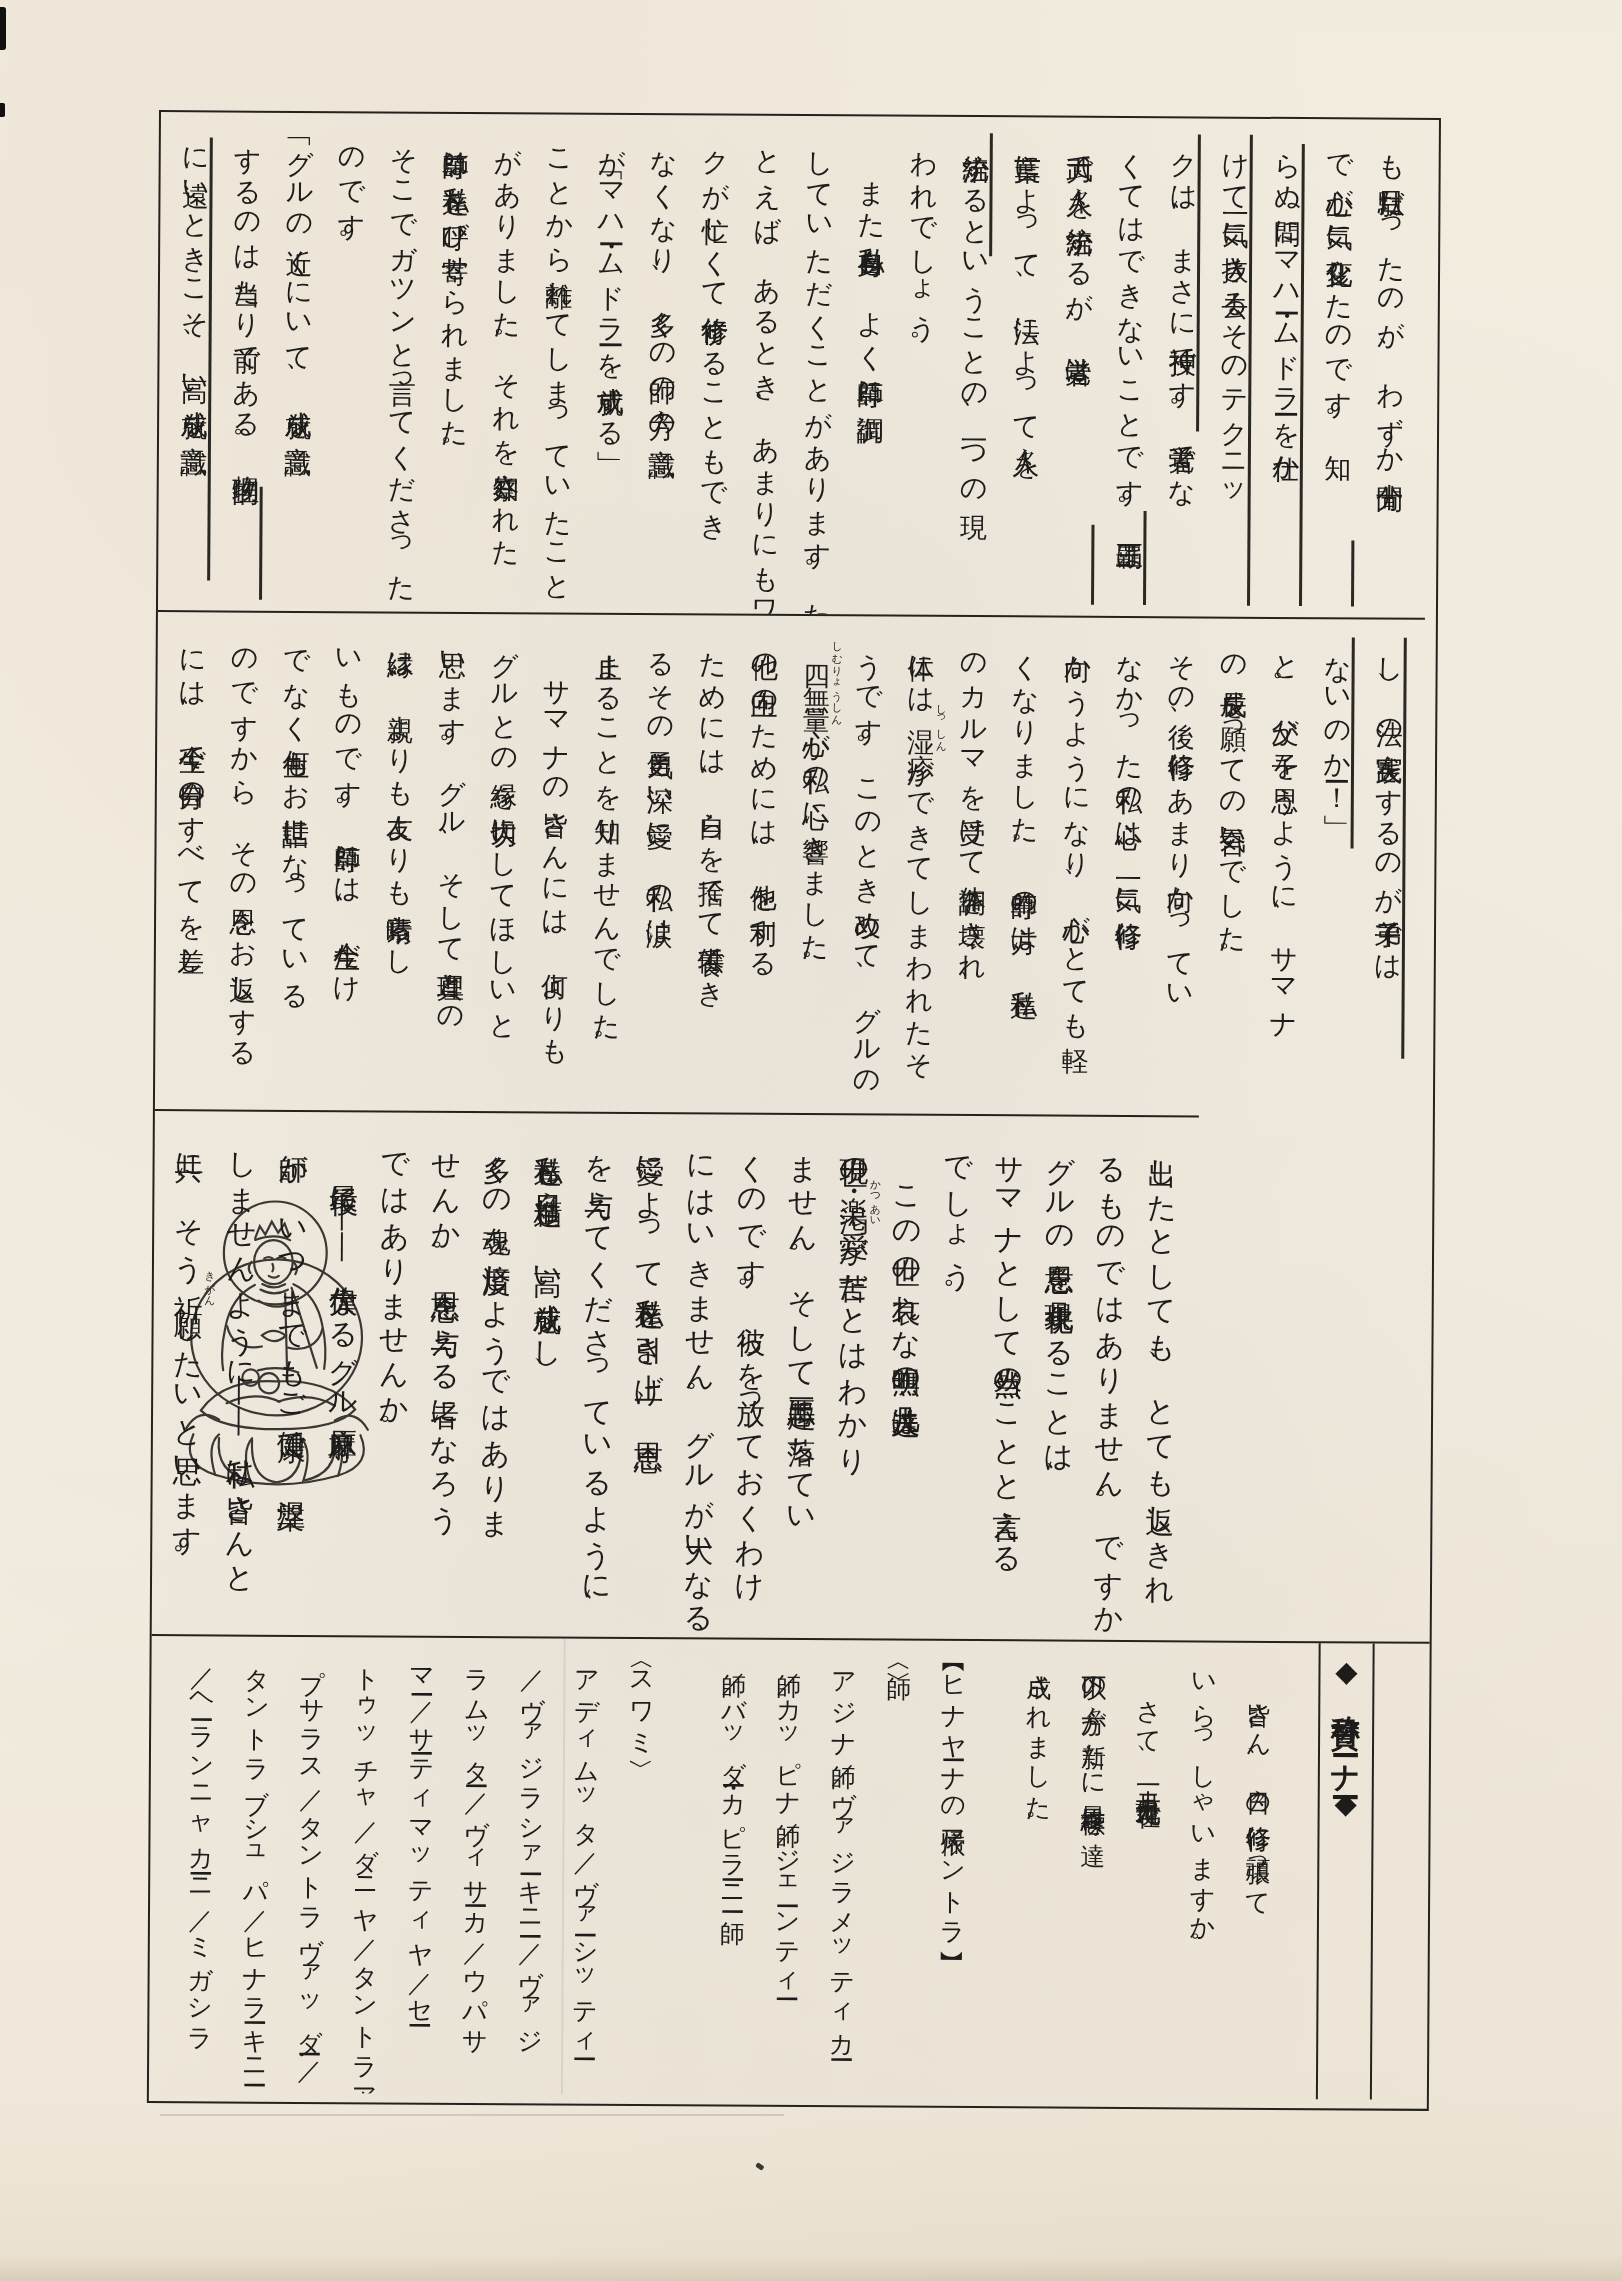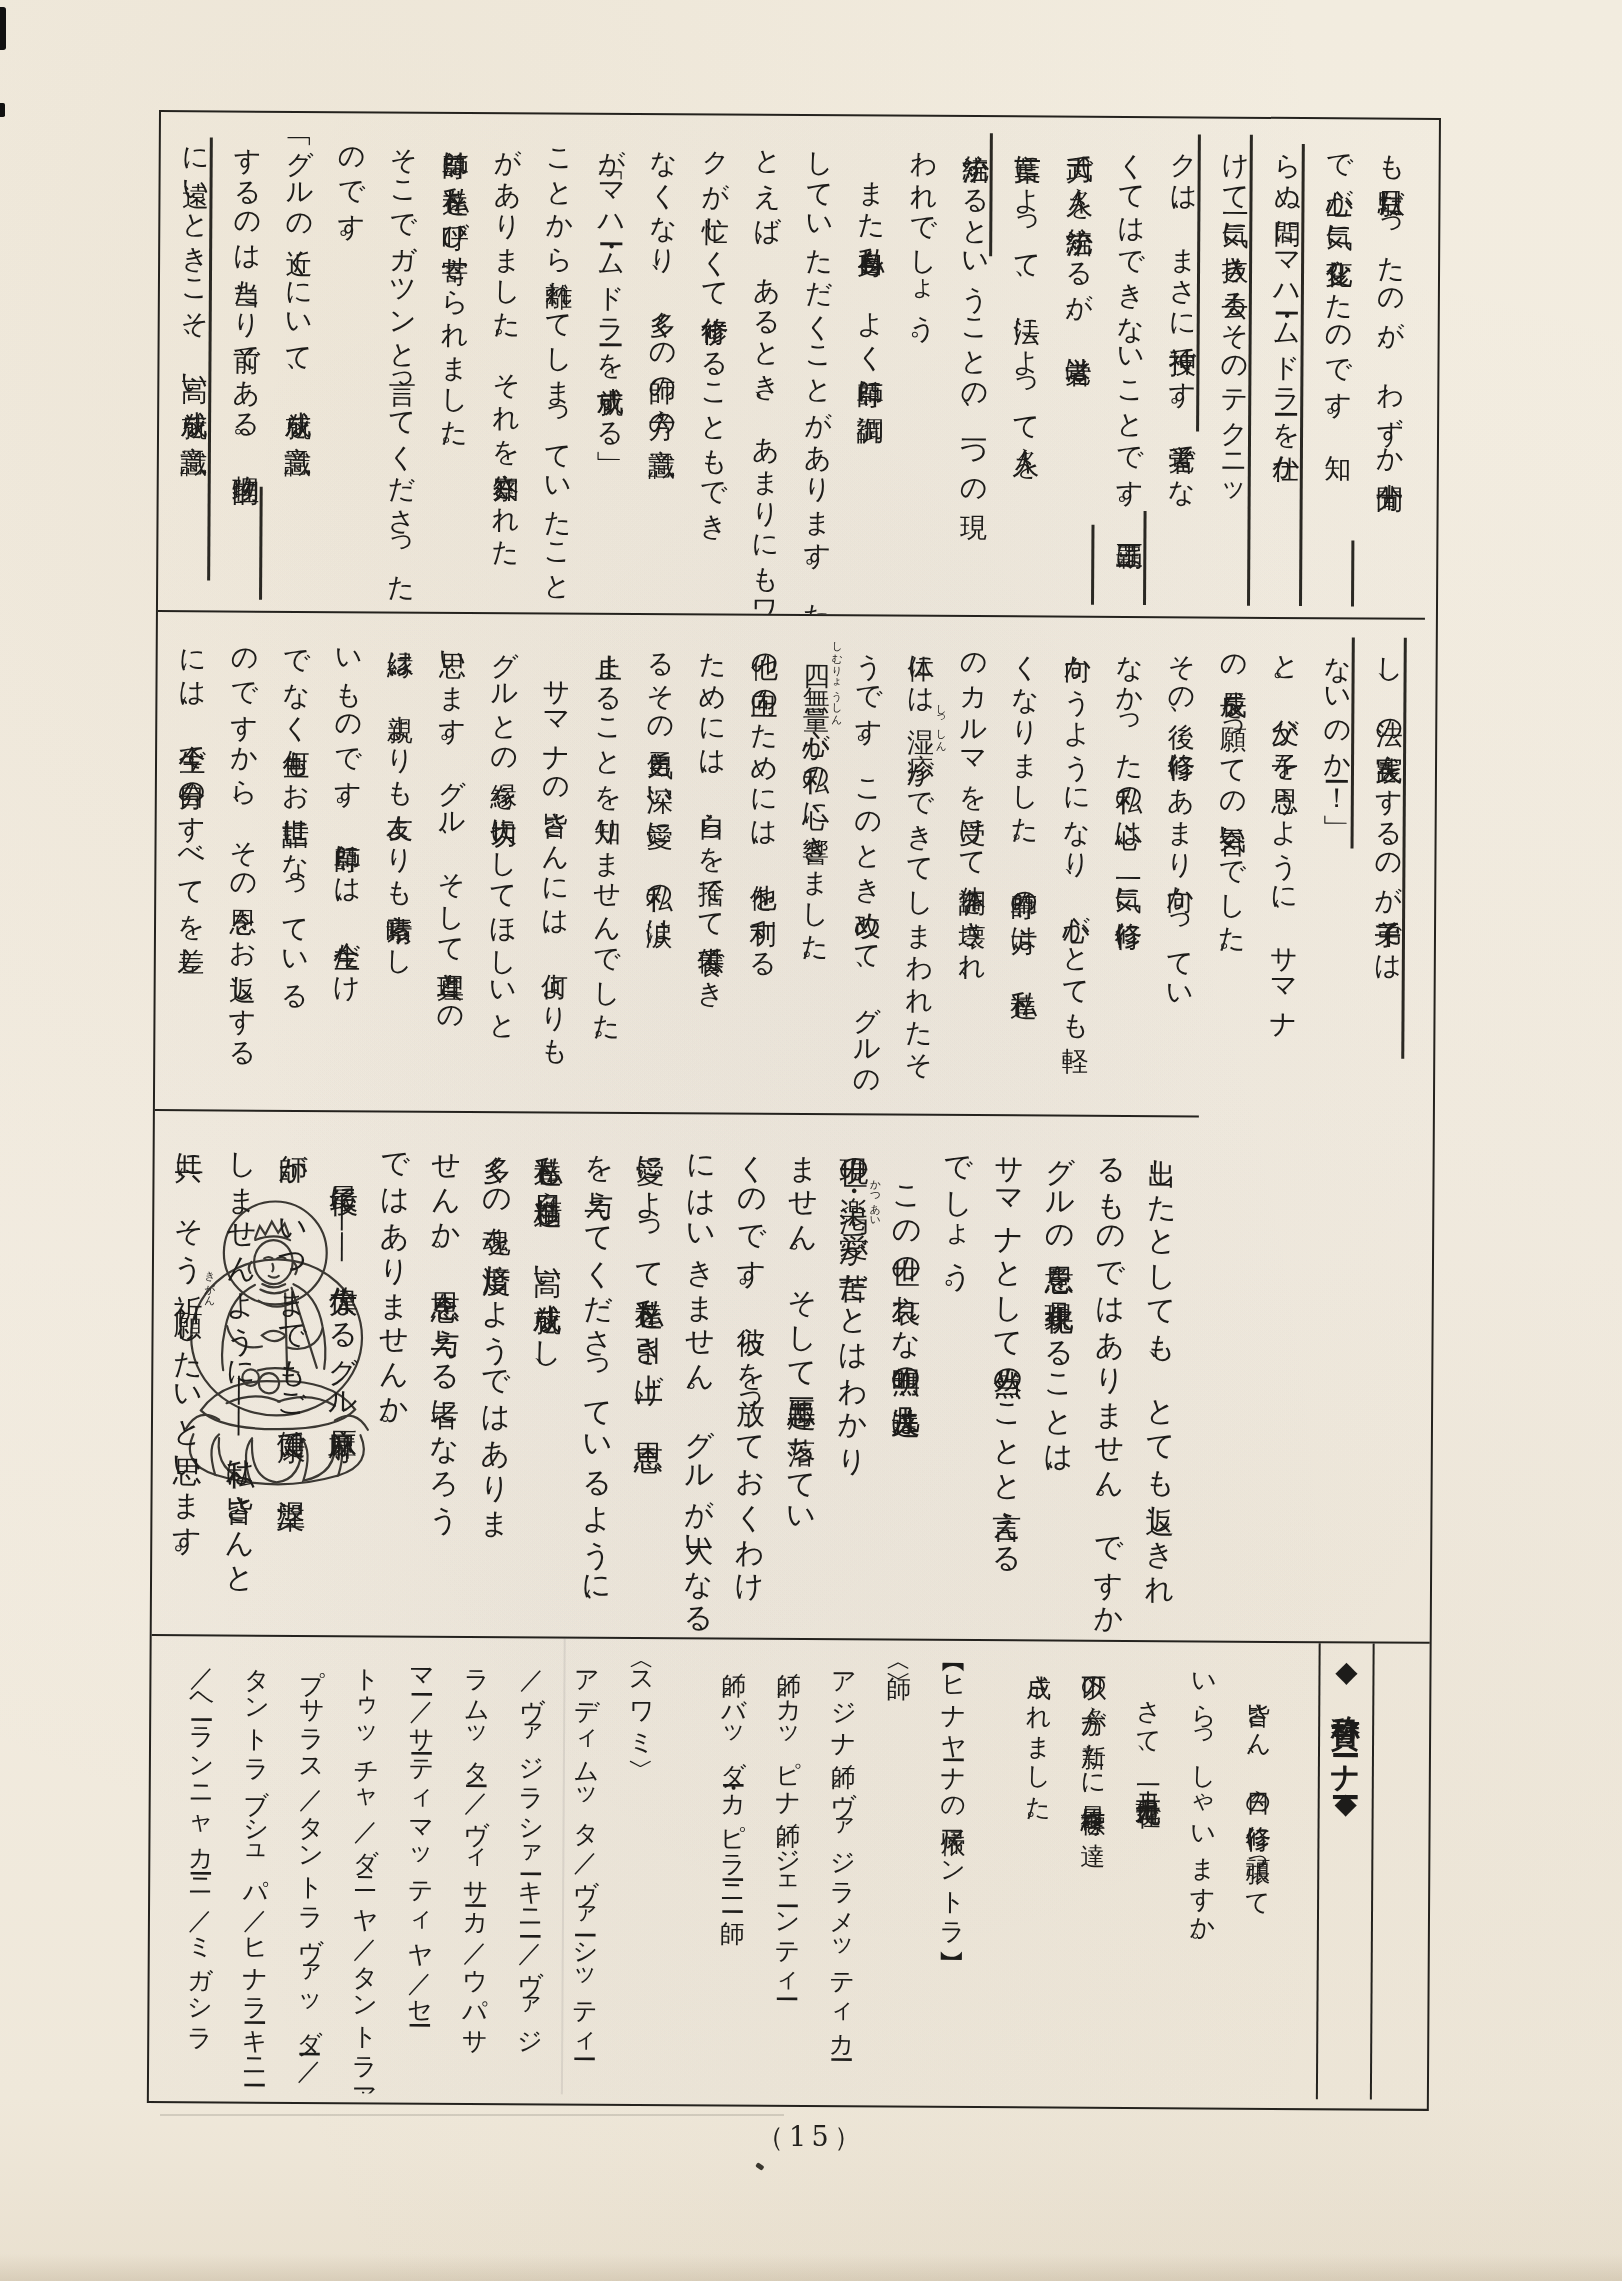--- a/index.html
+++ b/index.html
@@ -214,17 +214,16 @@
         </div>
       <div class="s4cell">
         <div class="col">◆称賛コーナー◆</div>
       </div>
       <div class="s4strip"></div>
     </div>
 
   </div>
 
   <div class="underline-faint"></div>
-  <div class="pagenum">（15）</div>
   <div class="speck"></div>
   <div class="bottom-shade"></div>
 </div>
 
 
 </body></html>

